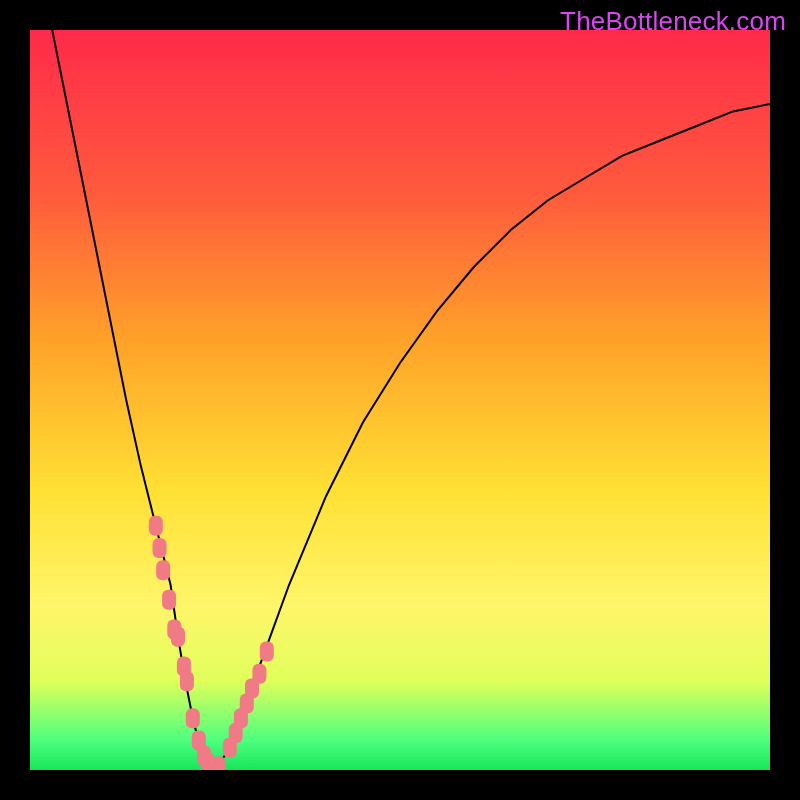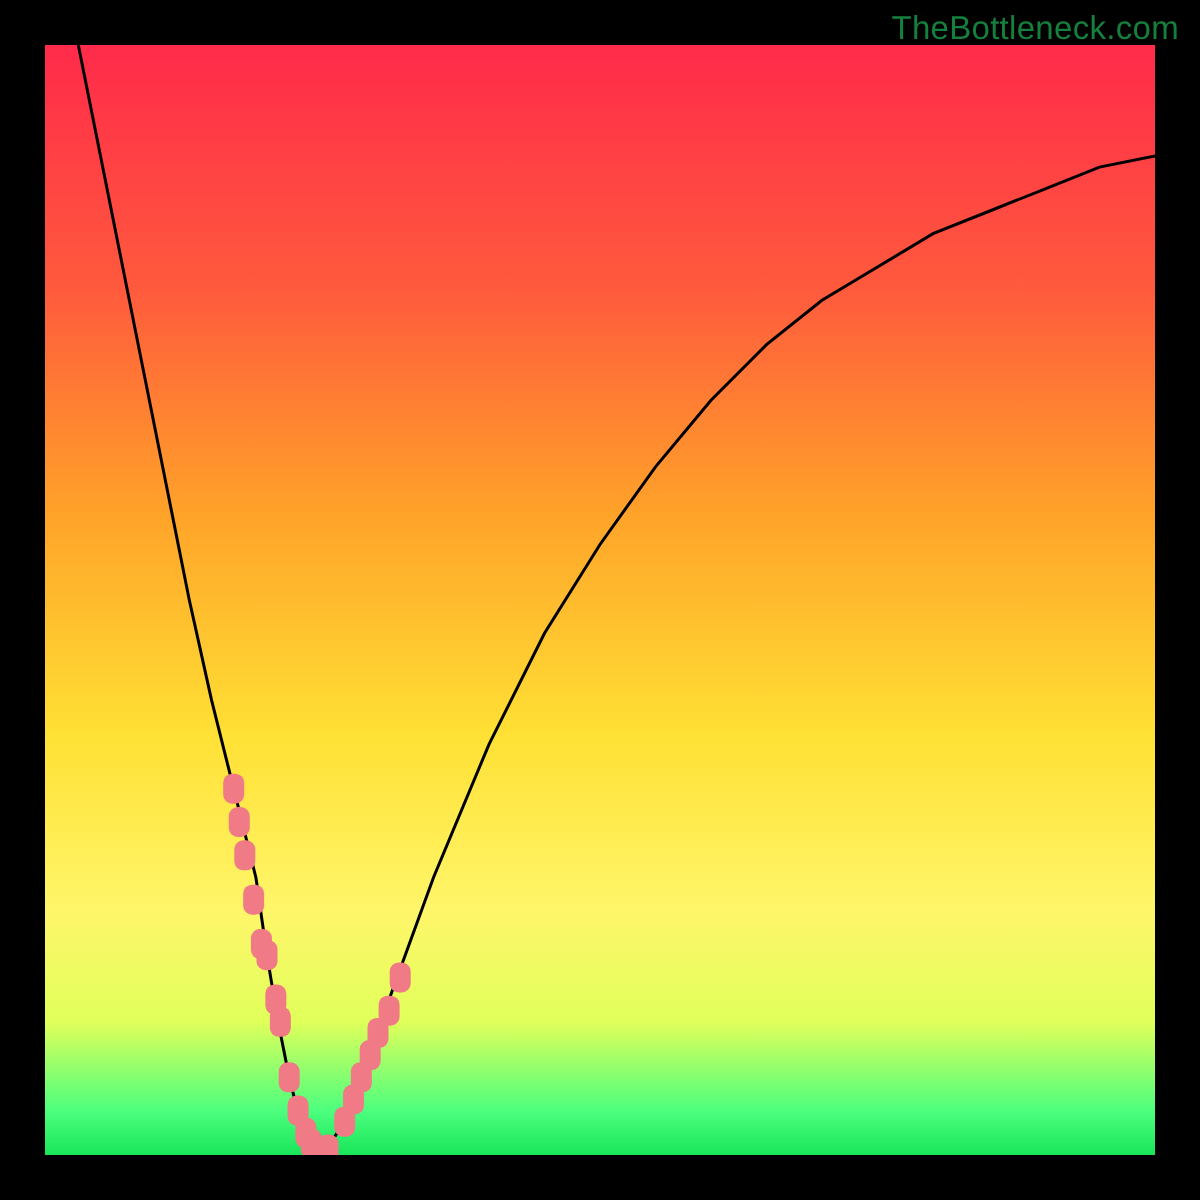--- a/index.html
+++ b/index.html
@@ -30,22 +30,22 @@
       #ffe034 62%,
       #fff66a 78%,
       #e0ff5a 88%,
       #4dff7e 96%,
       #18e55a 100%);
   }
   .watermark {
     position: absolute;
     top: 6px;
     right: 14px;
-    color: #15803d;
-    font-size: 22px;
+    color: #d946ef;
+    font-size: 26px;
     font-weight: 500;
     letter-spacing: 0.2px;
     z-index: 5;
   }
   svg.curve {
     position: absolute;
     left: 0; top: 0;
     width: 740px;
     height: 740px;
   }

